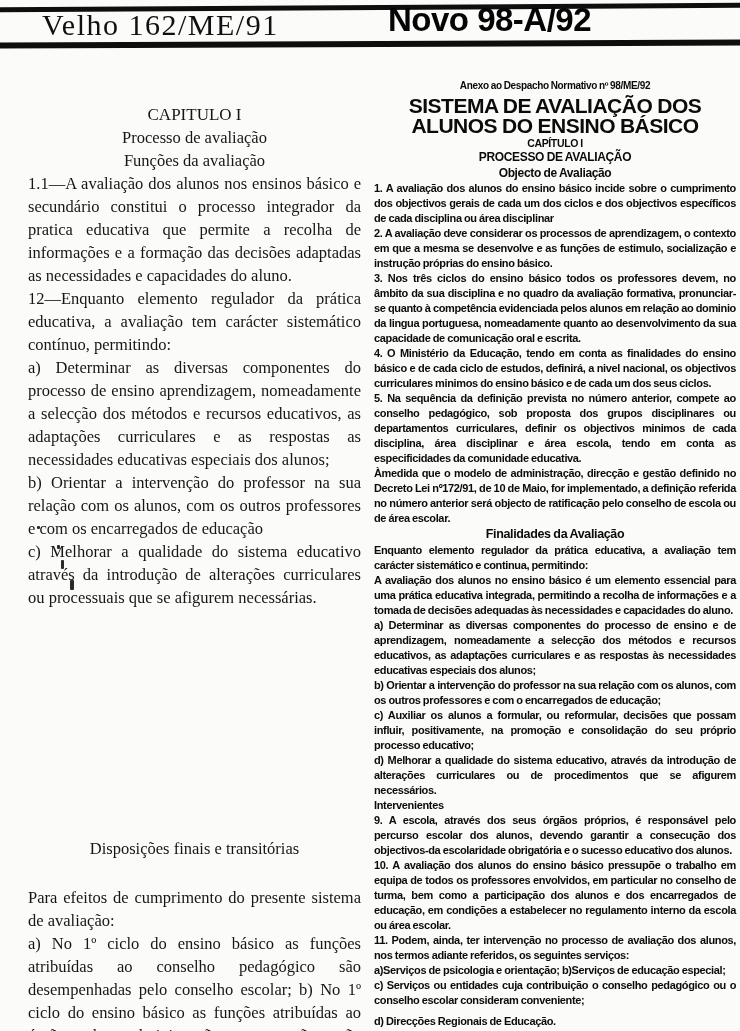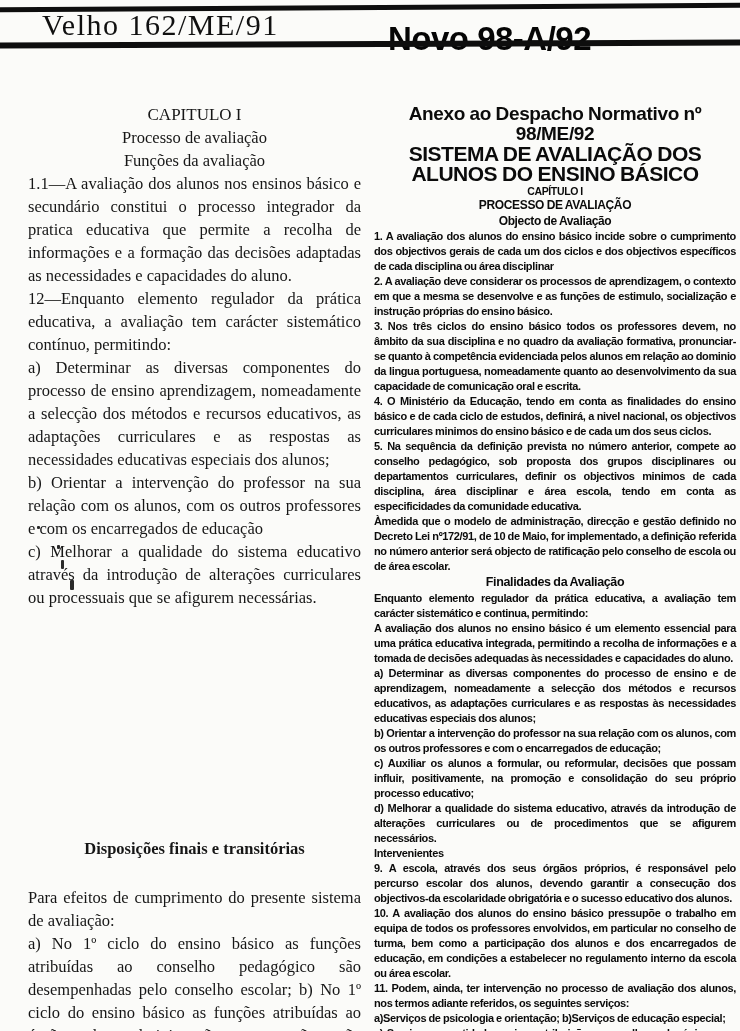--- a/index.html
+++ b/index.html
@@ -12,41 +12,41 @@
   
   .rule { position:absolute; left:-4px; width:750px; background:#0e0e0e; }
   .rule-top { top:5px; height:5px; transform:rotate(-0.35deg); }
   .rule-bottom { top:41px; height:6px; transform:rotate(-0.25deg); }
   .edge-tick { position:absolute; right:2px; top:8px; width:4px; height:38px; background:#0e0e0e; }
   .hdr-left {
     position:absolute; left:42px; top:8px;
     font-family:"Liberation Serif", serif; font-size:30px; letter-spacing:1.5px; color:#101010;
   }
   .hdr-right {
-    position:absolute; left:388px; top:20px;
+    position:absolute; left:388px; top:1px;
     font-family:"Liberation Sans", sans-serif; font-weight:bold; font-size:33px; letter-spacing:-0.5px; color:#050505;
   }
   
   .col-left {
     position:absolute; left:28px; top:103px; width:333px;
     font-family:"Liberation Serif", serif; font-size:16.5px; line-height:23px;
     text-align:justify; color:#161616;
   }
   .lc-h1 { text-align:center; font-weight:normal; font-size:17px; }
   .lc-h2 { text-align:center; }
   .lc-p  { margin:0; }
-  .lc-h3 { text-align:center; font-weight:bold; margin-top:228px; margin-bottom:26px; }
+  .lc-h3 { text-align:center; font-weight:normal; margin-top:228px; margin-bottom:26px; }
   
   .col-right {
     position:absolute; left:374px; top:76px; width:362px;
     font-family:"Liberation Sans", sans-serif; font-weight:bold; font-size:11px;
     line-height:15px; letter-spacing:-0.35px; word-spacing:-0.4px;
     text-align:justify; color:#0b0b0b;
   }
-  .rc-h1 { text-align:center; font-size:19px; line-height:20px;margin-top:28px; }
+  .rc-h1 { text-align:center; font-size:10px; line-height:20px; }
   .rc-h2 { text-align:center; font-size:21px; line-height:20px; letter-spacing:-0.5px; }
   .rc-h3 { text-align:center; font-size:10.5px; line-height:14px; }
   .rc-h4 { text-align:center; font-size:12px; line-height:15px; }
   .rc-h5 { text-align:center; font-size:12px; line-height:16px; }
   .rc-sect { text-align:center; font-size:12.5px; line-height:17px; }
   .rc-sub { text-align:left; }
   .rc-p  { margin:0; }
   .rc-p.gap-top { margin-top:6px; }
   
   .speck { position:absolute; background:#2a2a2a; border-radius:1px; }

